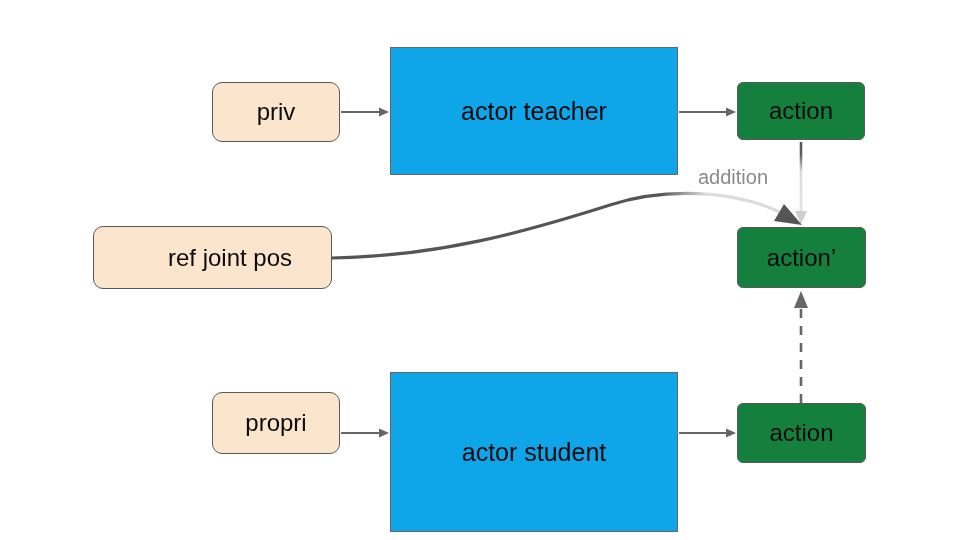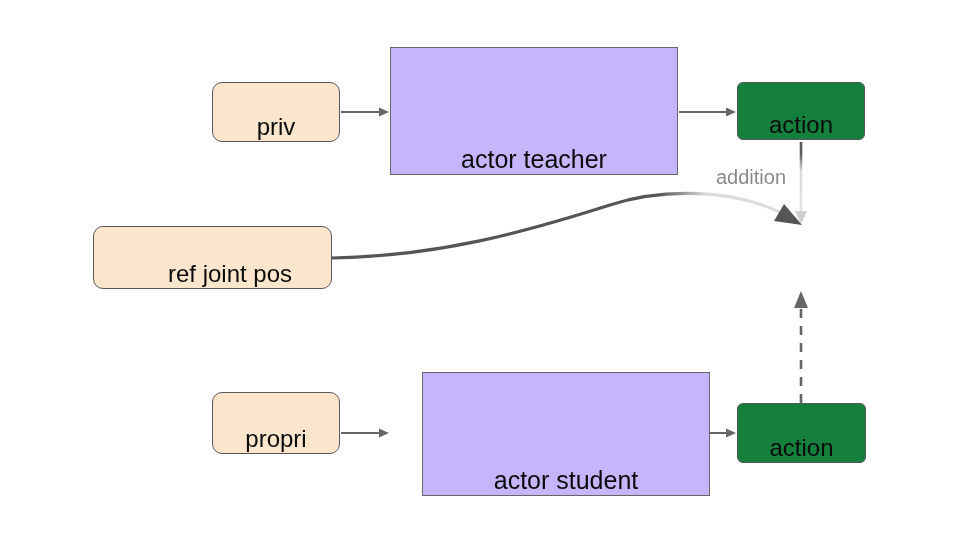--- a/index.html
+++ b/index.html
@@ -6,46 +6,45 @@
   .canvas {
     position:relative;
     width:960px; height:540px;
     background:#ffffff;
     font-family:"Liberation Sans", sans-serif;
     overflow:hidden;
   }
   .wires { position:absolute; left:0; top:0; width:960px; height:540px; }
   .node {
     position:absolute;
-    display:flex; align-items:flex-end; justify-content:center;
+    display:flex; align-items:center; justify-content:center;
     font-size:24px; color:#0b0b0b;
     box-sizing:border-box;
     white-space:nowrap;
   }
   .pill {
     background:#fce5cd;
     border:1.6px solid #595959;
     border-radius:10px;
   }
   .pink {
     background:#15803d;
     border:1.6px solid #595959;
     border-radius:6px;
   }
   .rect {
-    background:#c4b5fd;
+    background:#0ea5e9;
     border:1.6px solid #666666;
     font-size:25px;
   }
   .edge-label {
     position:absolute;
     font-size:20px;
     color:#8a8a8a;
     white-space:nowrap;
-    margin-left:18px;
   }
 </style>
 </head>
 <body>
 
 <div class="canvas">
 
   <svg class="wires" width="960" height="540" viewBox="0 0 960 540" fill="none">
     <defs>
       <linearGradient id="curveFade" gradientUnits="userSpaceOnUse" x1="332" y1="0" x2="788" y2="0">
@@ -107,26 +106,29 @@
   </div>
 
   <div class="node pink" style="left:737px; top:82px;  width:128px; height:58px;">
     <span>action</span>
   </div>
 
   <div class="node pill" style="left:93px;  top:226px; width:239px; height:63px;padding-left:35px;">
     <span>ref joint pos</span>
   </div>
 
+  <div class="node pink" style="left:737px; top:227px; width:129px; height:61px;">
+    <span>action’</span>
+  </div>
 
   <div class="node pill" style="left:212px; top:392px; width:128px; height:62px;">
     <span>propri</span>
   </div>
 
-  <div class="node rect" style="left:390px; top:372px; width:288px; height:124px;margin-left:32px;">
+  <div class="node rect" style="left:390px; top:372px; width:288px; height:160px;">
     <span>actor student</span>
   </div>
 
   <div class="node pink" style="left:737px; top:403px; width:129px; height:60px;">
     <span>action</span>
   </div>
 
   <div class="edge-label" style="left:698px; top:166px;">addition</div>
 
 </div>

